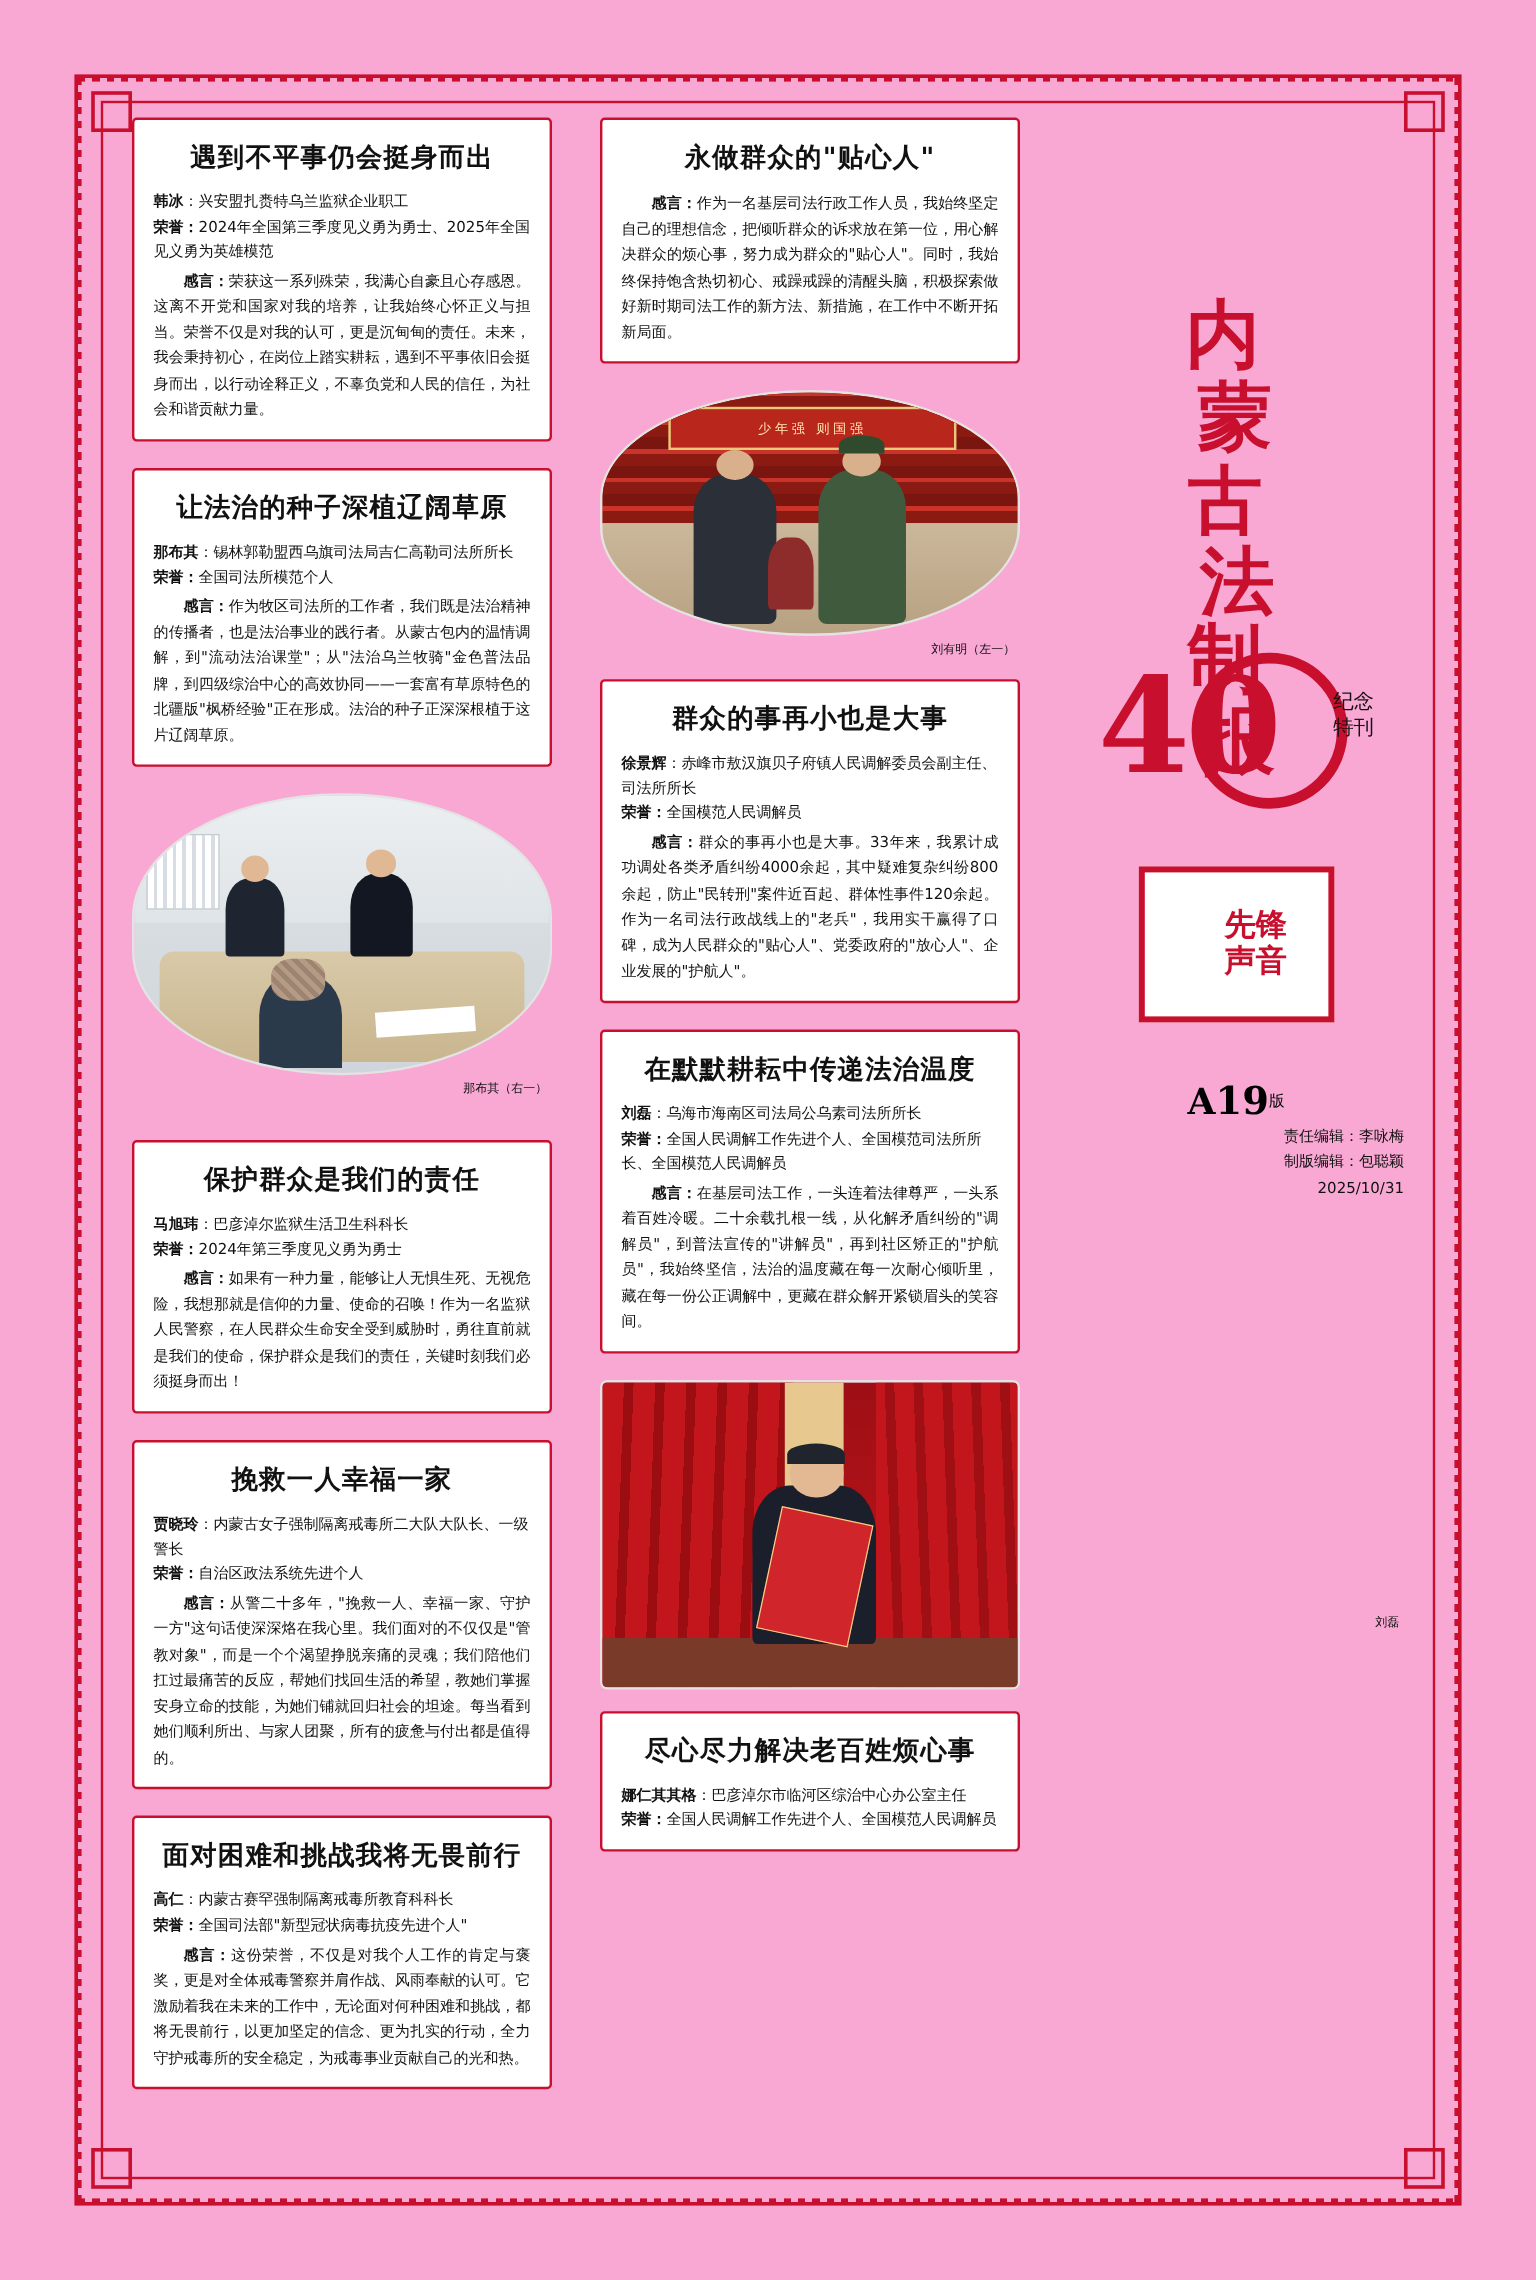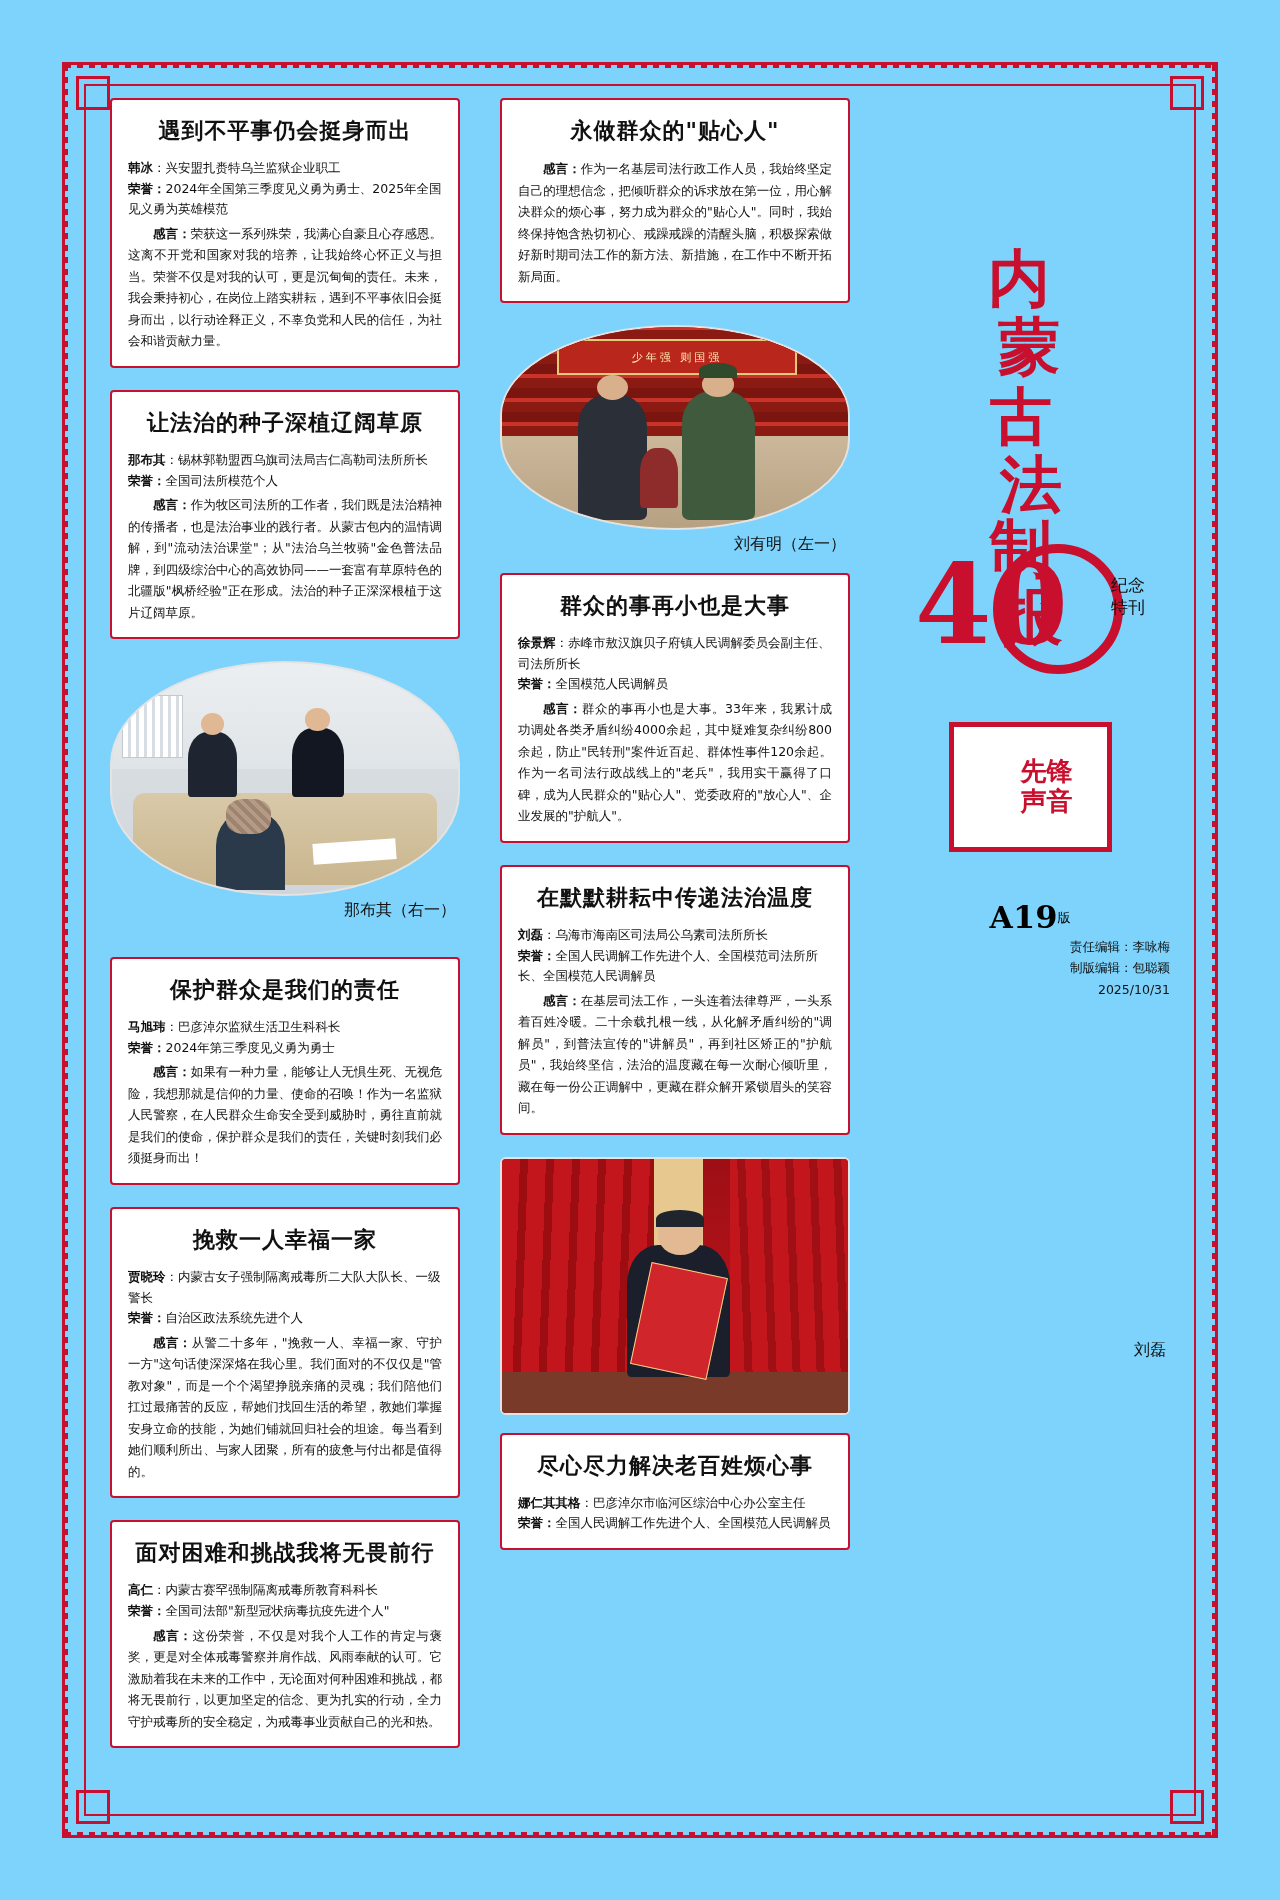--- a/index.html
+++ b/index.html
@@ -1,17 +1,17 @@
 <!DOCTYPE html>
 <html><head>
 <meta charset="utf-8">
 <style>
   html,body{margin:0;padding:0;background:#ffffff;}
   body{width:1280px;height:1900px;font-family:"DejaVu Sans","Liberation Sans",sans-serif;}
-  .page{position:relative;width:1280px;height:1900px;background:#7dd3fc;}
+  .page{position:relative;width:1280px;height:1900px;background:#f9a8d4;}
   
   .frame-outer{position:absolute;left:62px;top:62px;width:1156px;height:1776px;
     border:3px solid #c8102e;
     background:
       repeating-linear-gradient(90deg,#c8102e 0 6px,transparent 6px 12px) top/100% 3px no-repeat,
       repeating-linear-gradient(90deg,#c8102e 0 6px,transparent 6px 12px) bottom/100% 3px no-repeat,
       repeating-linear-gradient(0deg,#c8102e 0 6px,transparent 6px 12px) left/3px 100% no-repeat,
       repeating-linear-gradient(0deg,#c8102e 0 6px,transparent 6px 12px) right/3px 100% no-repeat;
     box-sizing:border-box;}
   .frame-inner{position:absolute;left:84px;top:84px;width:1112px;height:1732px;border:2px solid #c8102e;box-sizing:border-box;}
@@ -27,21 +27,21 @@
 
   .card{border:2px solid #c8102e;border-radius:4px;padding:12px 16px 14px 16px;margin-bottom:22px;background:#fff;box-sizing:border-box;}
   .card h2{margin:4px 0 12px 0;text-align:center;font-size:22px;font-weight:bold;color:#111;
      font-family:"DejaVu Serif","Liberation Serif",serif;letter-spacing:1px;}
   .meta{font-size:12.5px;line-height:1.65;color:#111;}
   .para{font-size:12.5px;line-height:1.72;color:#111;text-align:justify;text-indent:2em;margin-top:3px;}
   .lbl{font-weight:bold;}
 
   
   .photo{position:relative;border:2px solid #e3e3e3;box-sizing:border-box;overflow:hidden;background:#ddd;}
-  .photo-cap{font-size:16px;text-align:right;color:#111;margin-top:4px;padding-right:4px;}
+  .photo-cap{font-size:10px;text-align:right;color:#111;margin-top:4px;padding-right:4px;}
 
   
   .ph1{height:205px;border-radius:52%/46%;background:
       linear-gradient(#f3e2c7,#e8cfa8);
   }
   .ph1 .shelf{position:absolute;left:0;top:0;width:100%;height:54%;
     background:repeating-linear-gradient(0deg,#8b1a12 0 10px,#c9332a 10px 14px,#7a1510 14px 24px),
                linear-gradient(#8b1a12,#a52219);}
   .ph1 .banner{position:absolute;left:16%;top:6%;width:68%;height:16%;background:#b9261c;border:2px solid #e8c87a;color:#ffe9b0;font-size:11px;display:flex;align-items:center;justify-content:center;letter-spacing:3px;}
   .ph1 .floor{position:absolute;left:0;bottom:0;width:100%;height:46%;background:linear-gradient(#cbb79a,#b7a183);}

